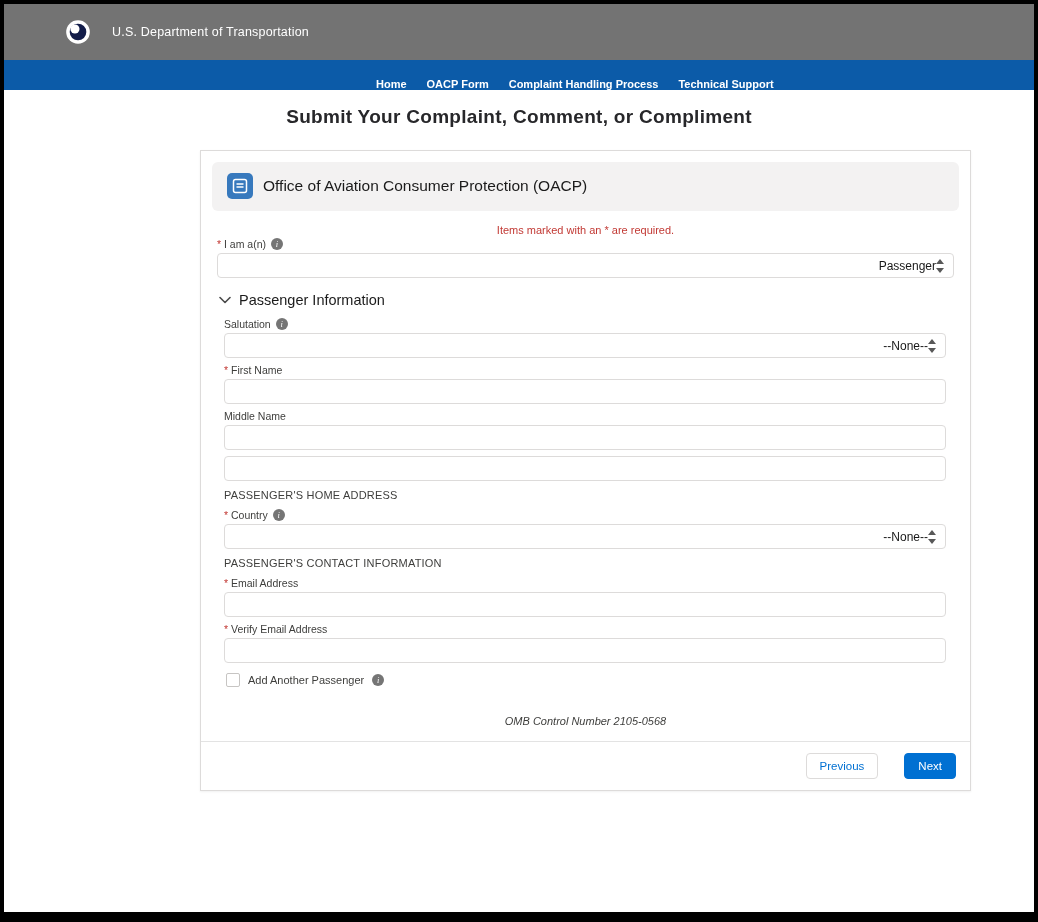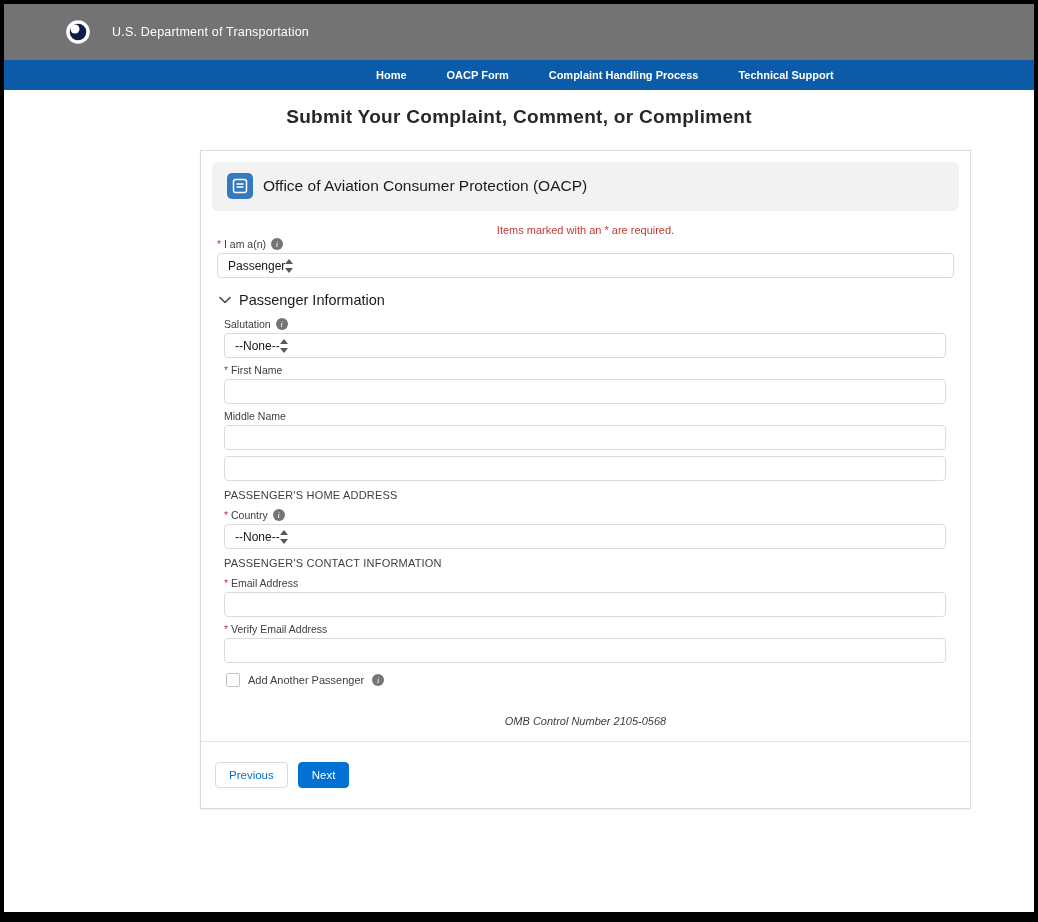--- a/index.html
+++ b/index.html
@@ -6,21 +6,21 @@
   body { background:#000; font-family:"Liberation Sans", sans-serif; }
   .frame { width:1038px; height:922px; background:#000; padding:4px 4px 10px 4px; overflow:hidden; }
   .page { width:1030px; min-height:908px; background:#ffffff; }
 
   
   .gov-header { background:#737373; height:56px; display:flex; align-items:center; padding-left:60px; gap:20px; }
   .dot-logo { width:28px; height:28px; flex:0 0 auto; }
   .gov-title { color:#fff; font-size:12.5px; letter-spacing:.2px; }
 
   
-  .nav { background:#0c5ba8; height:30px; display:flex; align-items:center; gap:40px; padding-left:372px; }
+  .nav { background:#0c5ba8; height:30px; display:flex; align-items:flex-end; gap:20px; padding-left:372px; }
   .nav-item { color:#fff; font-size:11px; font-weight:bold; cursor:pointer; white-space:nowrap; }
 
   
   .page-title { text-align:center; margin-top:16px; font-size:19px; font-weight:700; color:#27272a; letter-spacing:.3px; }
 
   
   .card { width:771px; margin:22px 0 0 196px; background:#fff; border:1px solid #dddbda; border-radius:0; box-shadow:0 1px 2px rgba(0,0,0,.06); }
   .card-header { background:#f3f2f2; border-radius:6px; margin:11px 11px 0; padding:11px 15px 12px; }
   .card-header-row { display:flex; align-items:center; gap:10px; }
   .oacp-icon { width:26px; height:26px; border-radius:5px; background:#3779bd; display:flex; align-items:center; justify-content:center; }
@@ -36,35 +36,35 @@
   
   .required-note { text-align:center; color:#c23934; font-size:11px; margin:13px 0 2px; }
 
   
   .form { padding:0 16px 0 16px; }
   .label-row { display:flex; align-items:center; gap:5px; font-size:10.5px; line-height:12px; color:#3e3e3c; margin-bottom:3px; }
   .req { color:#c23934; }
   .info-icon { width:12px; height:12px; border-radius:50%; background:#757575; color:#fff; display:inline-flex; align-items:center; justify-content:center; cursor:pointer; flex:0 0 auto; }
   .info-icon::after { content:'i'; font-size:8.5px; font-style:italic; font-family:"Liberation Serif", serif; line-height:1; }
   .input { width:100%; height:25px; border:1px solid #dddbda; border-radius:4px; background:#fff; font-size:12.5px; color:#181818; padding:0 10px; font-family:"Liberation Sans", sans-serif; }
-  .select { width:100%; height:25px; border:1px solid #dddbda; border-radius:4px; background:#fff; font-size:12px; color:#181818; display:flex; align-items:center; justify-content:flex-start; padding:0 9px 0 10px; cursor:pointer; }
+  .select { width:100%; height:25px; border:1px solid #dddbda; border-radius:4px; background:#fff; font-size:12px; color:#181818; display:flex; align-items:center; justify-content:flex-end; padding:0 9px 0 10px; cursor:pointer; }
   .field { margin-bottom:6px; }
   .field-top { margin-bottom:0; }
 
   .section-header { display:flex; align-items:center; gap:8px; margin:14px 0 10px; font-size:14.5px; color:#1b1b1b; cursor:pointer; padding-left:2px; }
   .section-body { padding:0 8px 0 7px; }
   .group-heading { font-size:11px; color:#3e3e3c; margin:8px 0 8px; letter-spacing:.2px; }
 
   .checkbox-row { display:flex; align-items:center; gap:8px; margin:10px 0 0 2px; }
   .checkbox { width:14px; height:14px; border:1px solid #c7c5c3; border-radius:2px; background:#fff; cursor:pointer; flex:0 0 auto; }
   .checkbox-label { font-size:11px; color:#3e3e3c; }
 
   .omb { text-align:center; font-style:italic; font-size:11px; color:#3e3e3c; margin:28px 0 14px; }
 
-  .card-footer { border-top:1px solid #e3e3e3; padding:20px 14px; display:flex; gap:10px; }
+  .card-footer { border-top:1px solid #e3e3e3; padding:11px 14px; display:flex; justify-content:flex-end; gap:26px; }
   .btn { height:26px; border-radius:4px; font-size:11.5px; padding:0 13px; cursor:pointer; font-family:"Liberation Sans", sans-serif; }
   .btn-prev { background:#fff; border:1px solid #dddbda; color:#0070d2; }
   .btn-next { background:#0070d2; border:1px solid #0070d2; color:#fff; }
 </style>
 </head>
 <body>
 
 <div class="frame">
   <div class="page">
 

